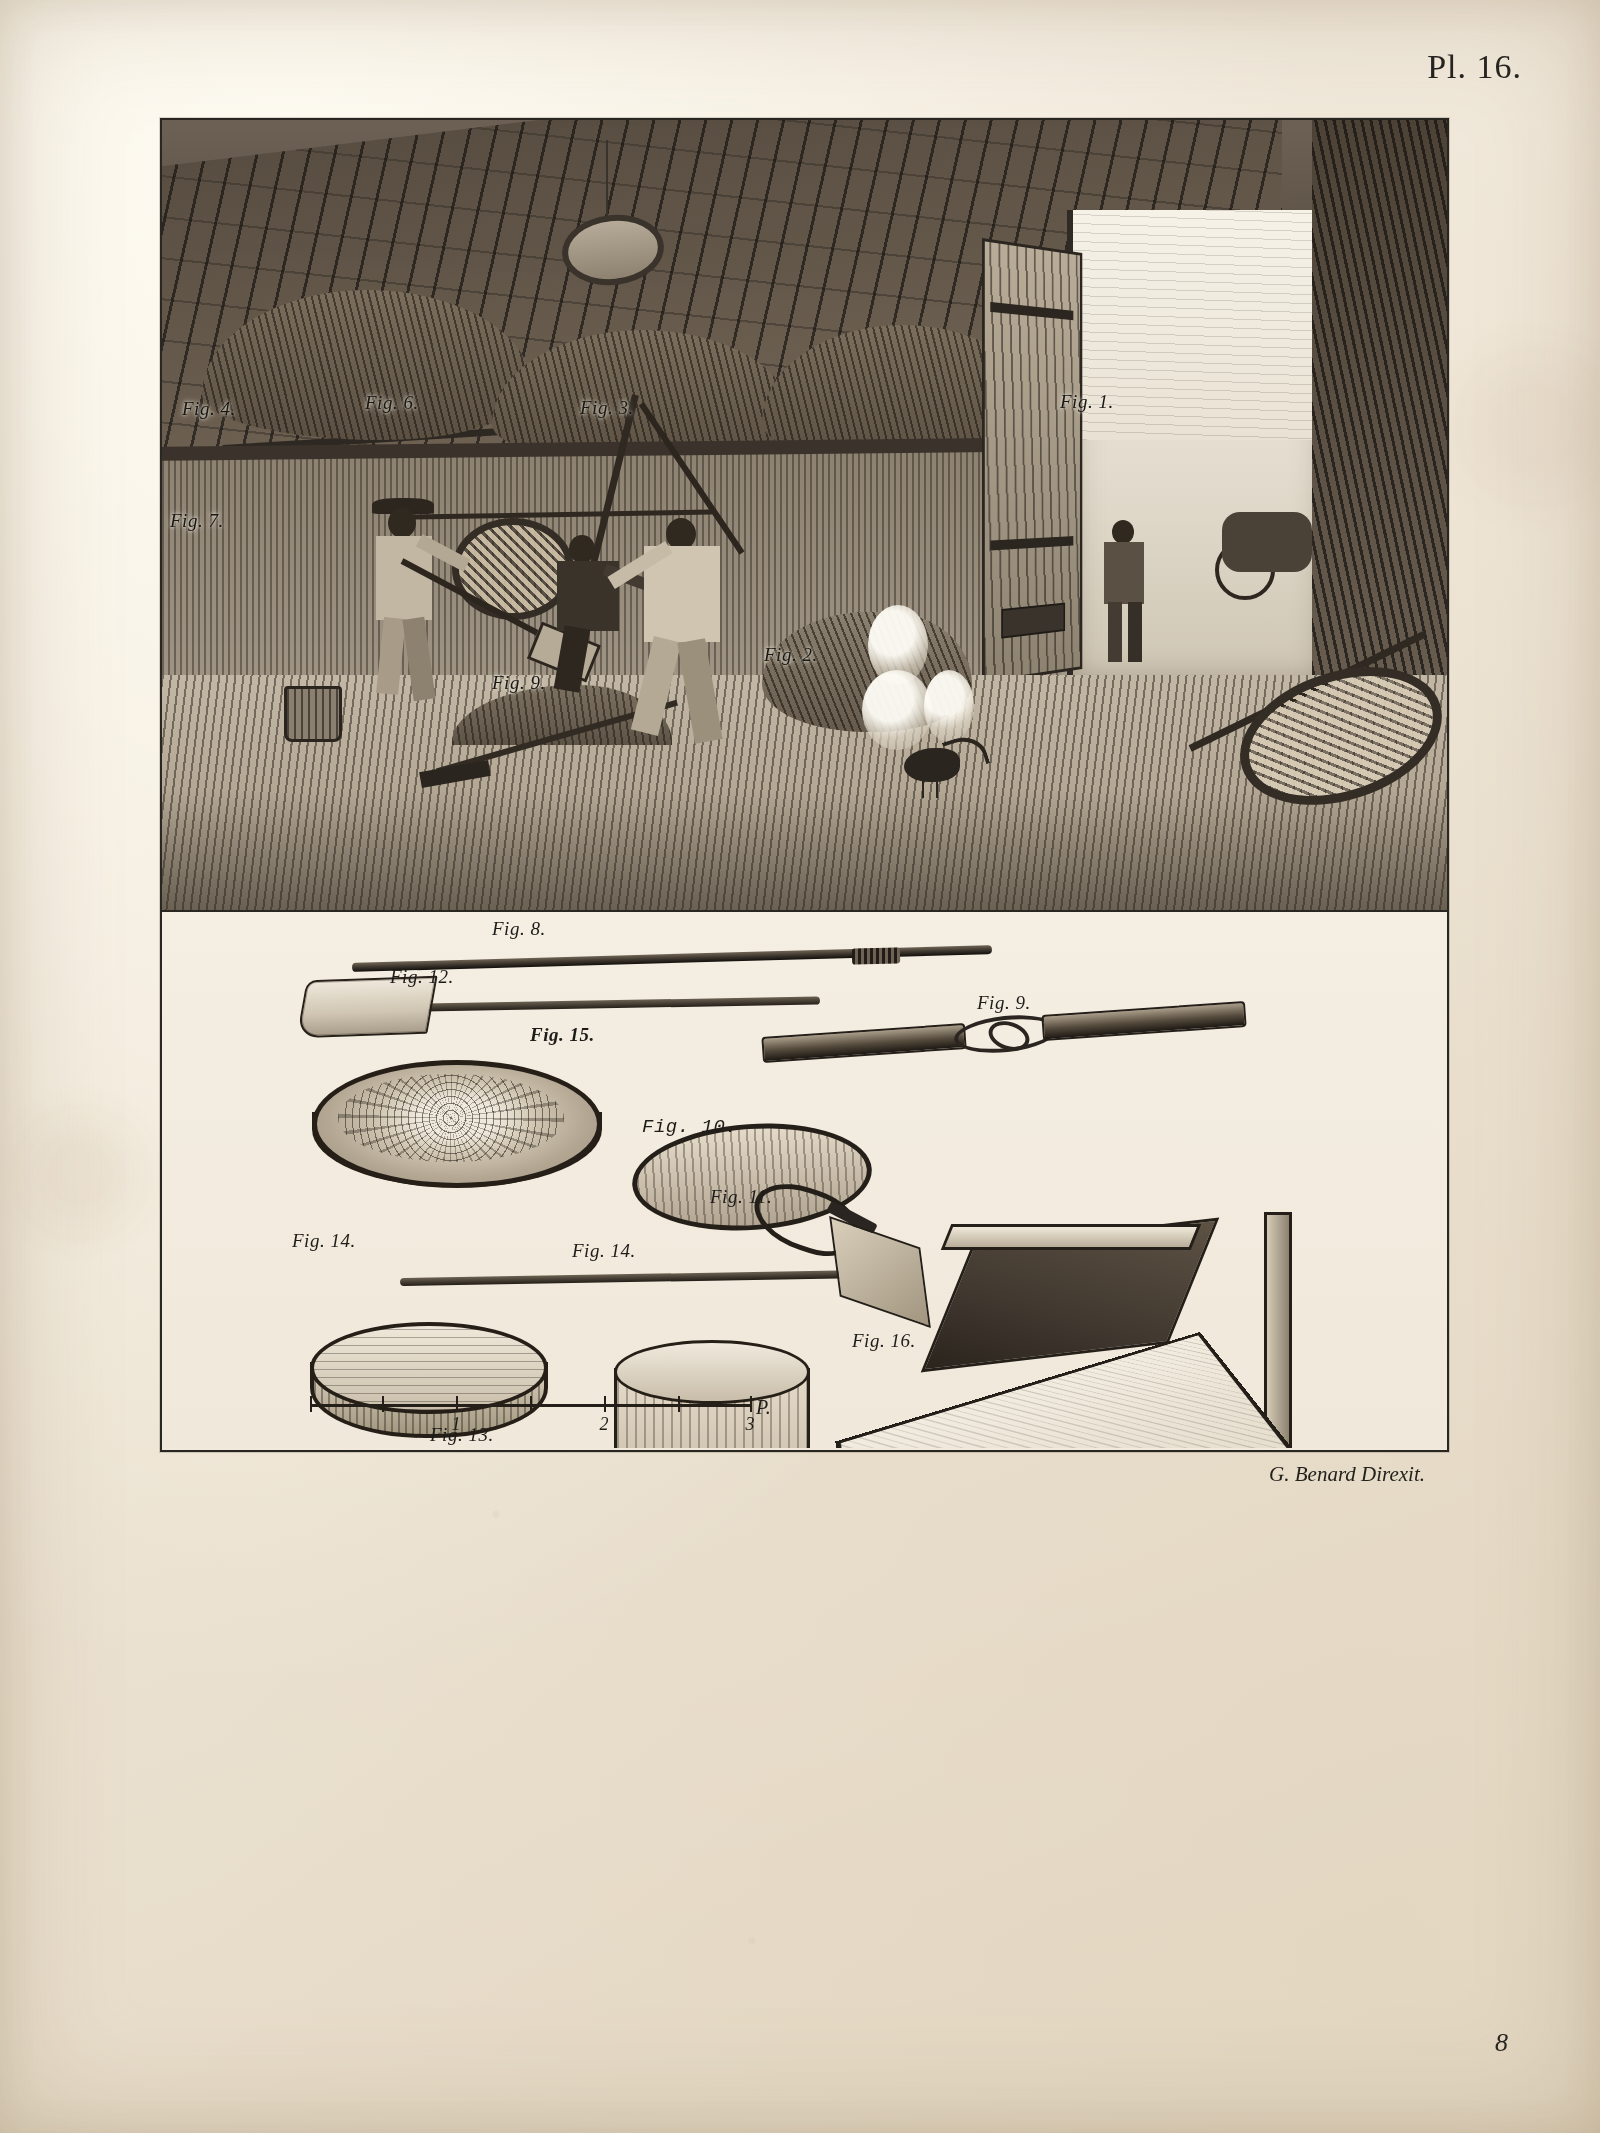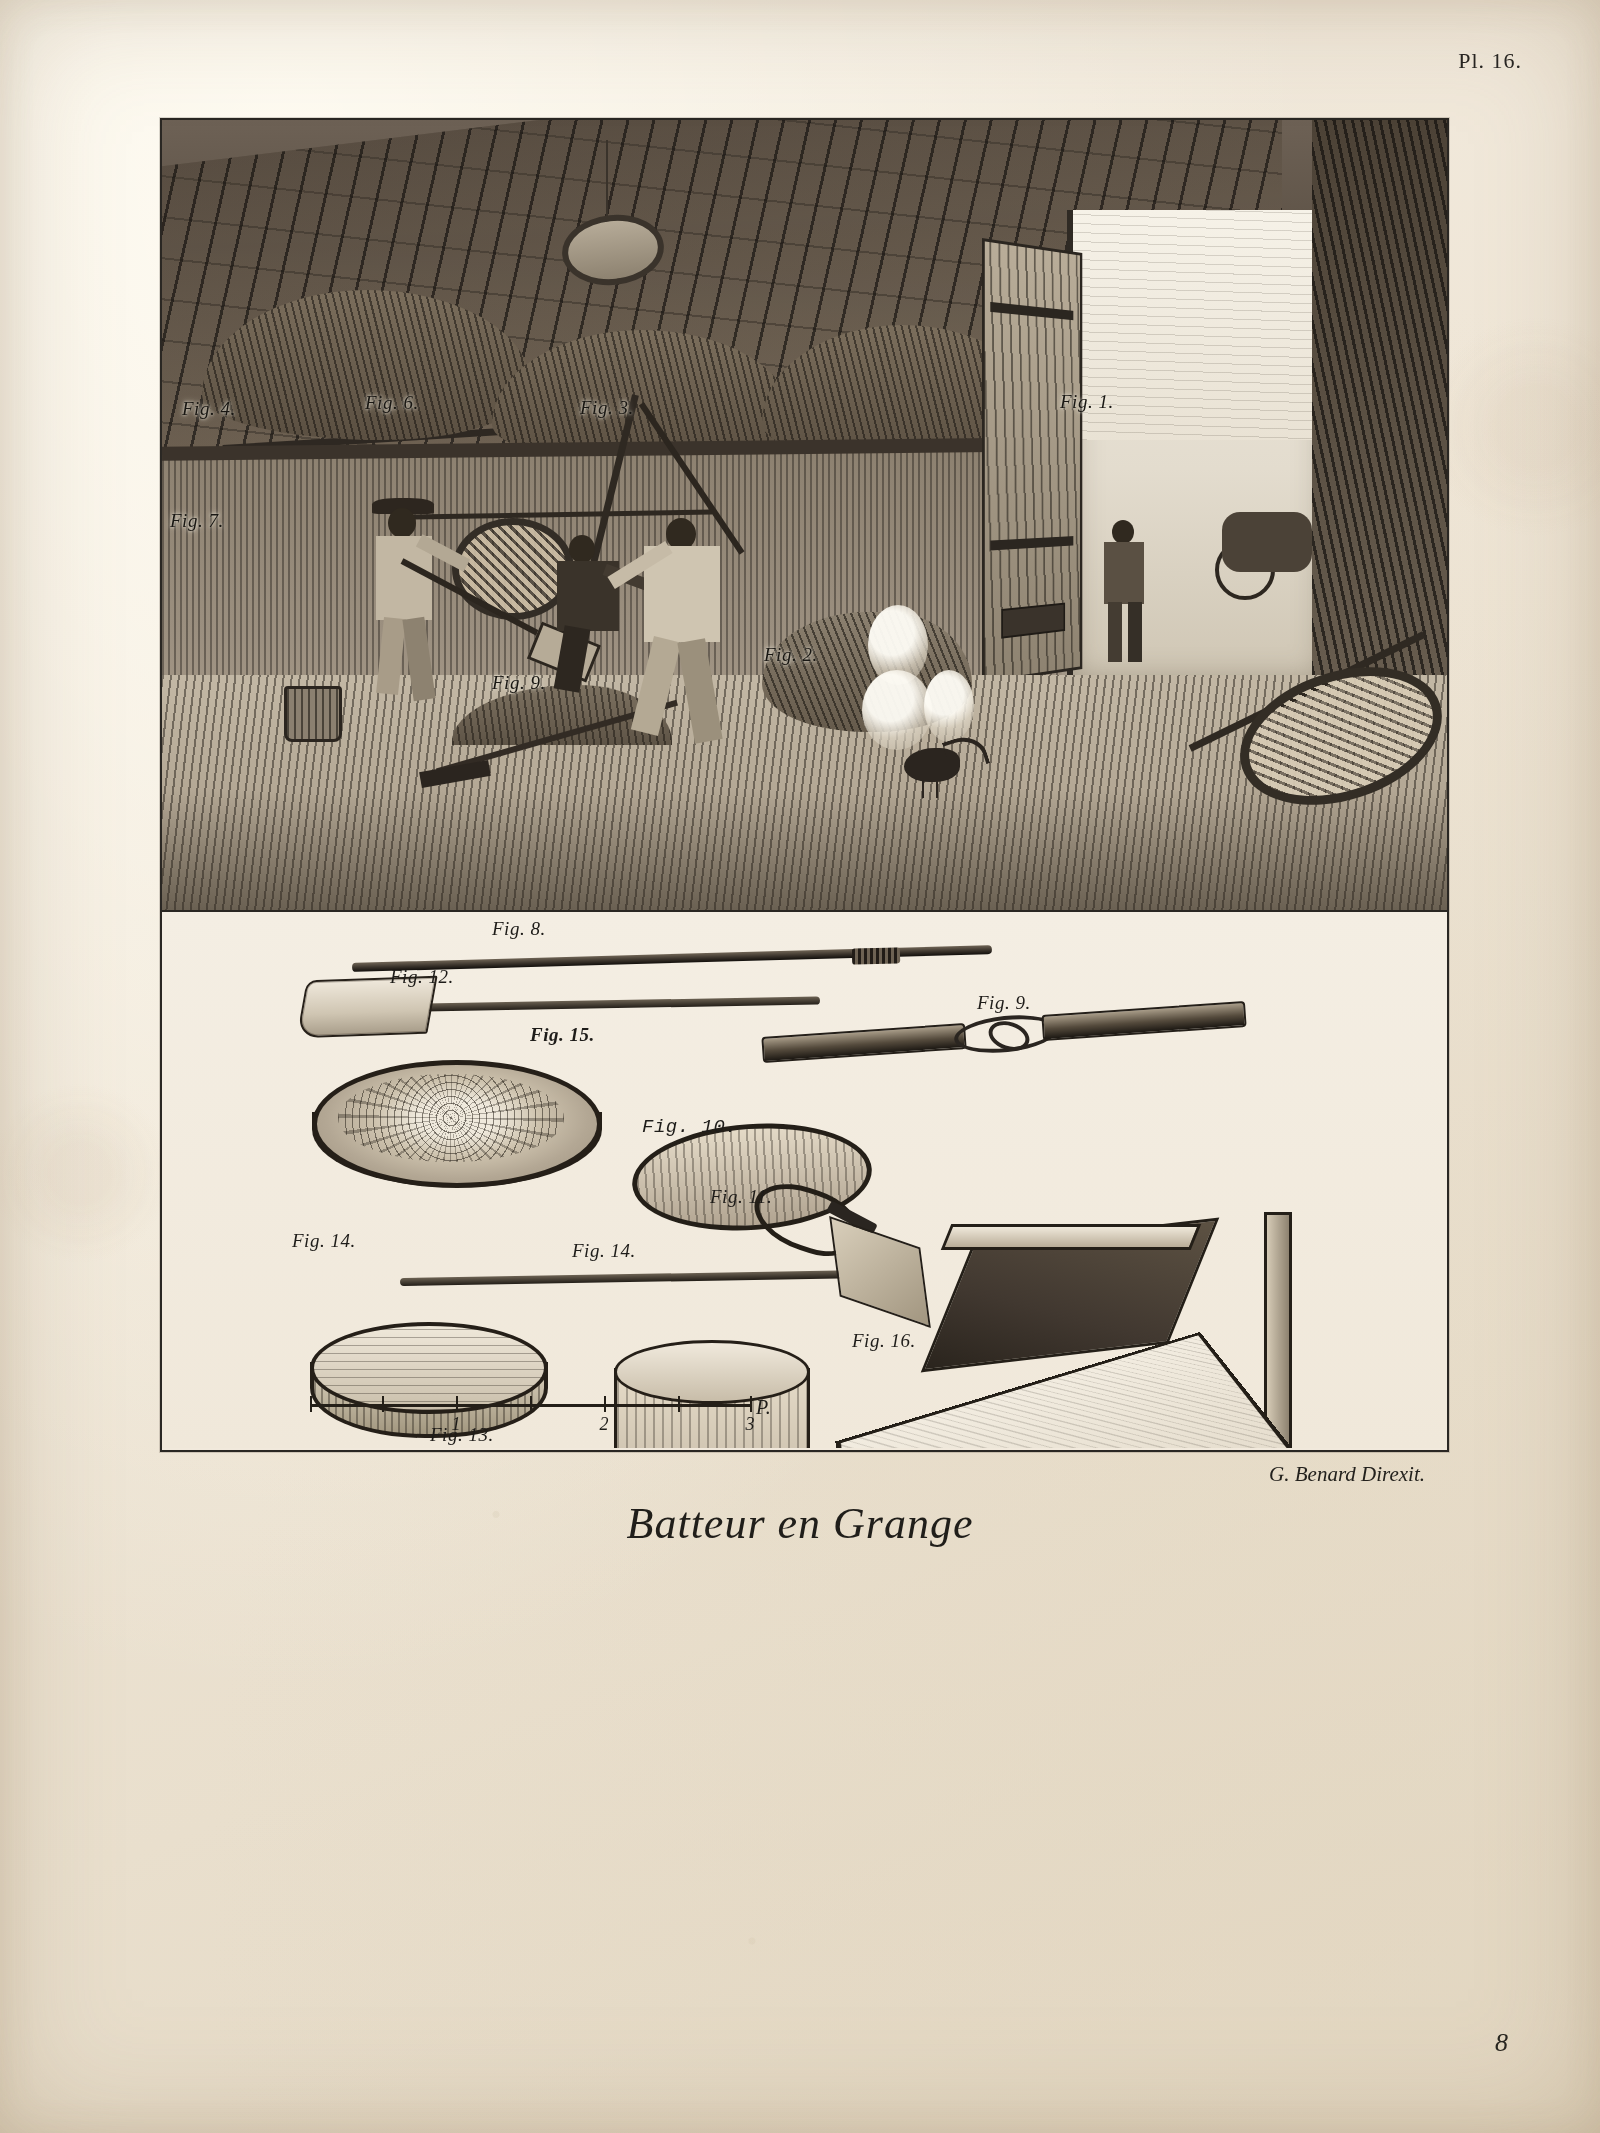--- a/index.html
+++ b/index.html
@@ -49,21 +49,21 @@
     box-shadow: inset 0 0 120px rgba(150,126,92,0.30),
                 inset 0 0 40px rgba(150,126,92,0.18);
   }
 
   
   #plate-number {
     position: absolute;
     right: 78px;
     top: 48px;
     font-family: "Liberation Serif", serif;
-    font-size: 22px;
+    font-size: 34px;
     letter-spacing: 1px;
     color: #22211f;
     font-style: normal;
   }
 
   
   #engraving-frame {
     position: absolute;
     left: 160px;
     top: 118px;
@@ -796,20 +796,17 @@
         <div class="scale-num" style="left:294px;">2</div>
         <div class="scale-num" style="left:440px;">3</div>
         <div id="scale-unit">P.</div>
       </div>
 
     </div>
   </div>
 
   <div id="engraver-credit">G. Benard Direxit.</div>
 
-  <div id="plate-title">
-    <span class="swash">Batteur en Grange</span>
-  </div>
 
   <div id="page-number">8</div>
 
   <div id="paper-vignette"></div>
 </div>
 
 </body></html>

